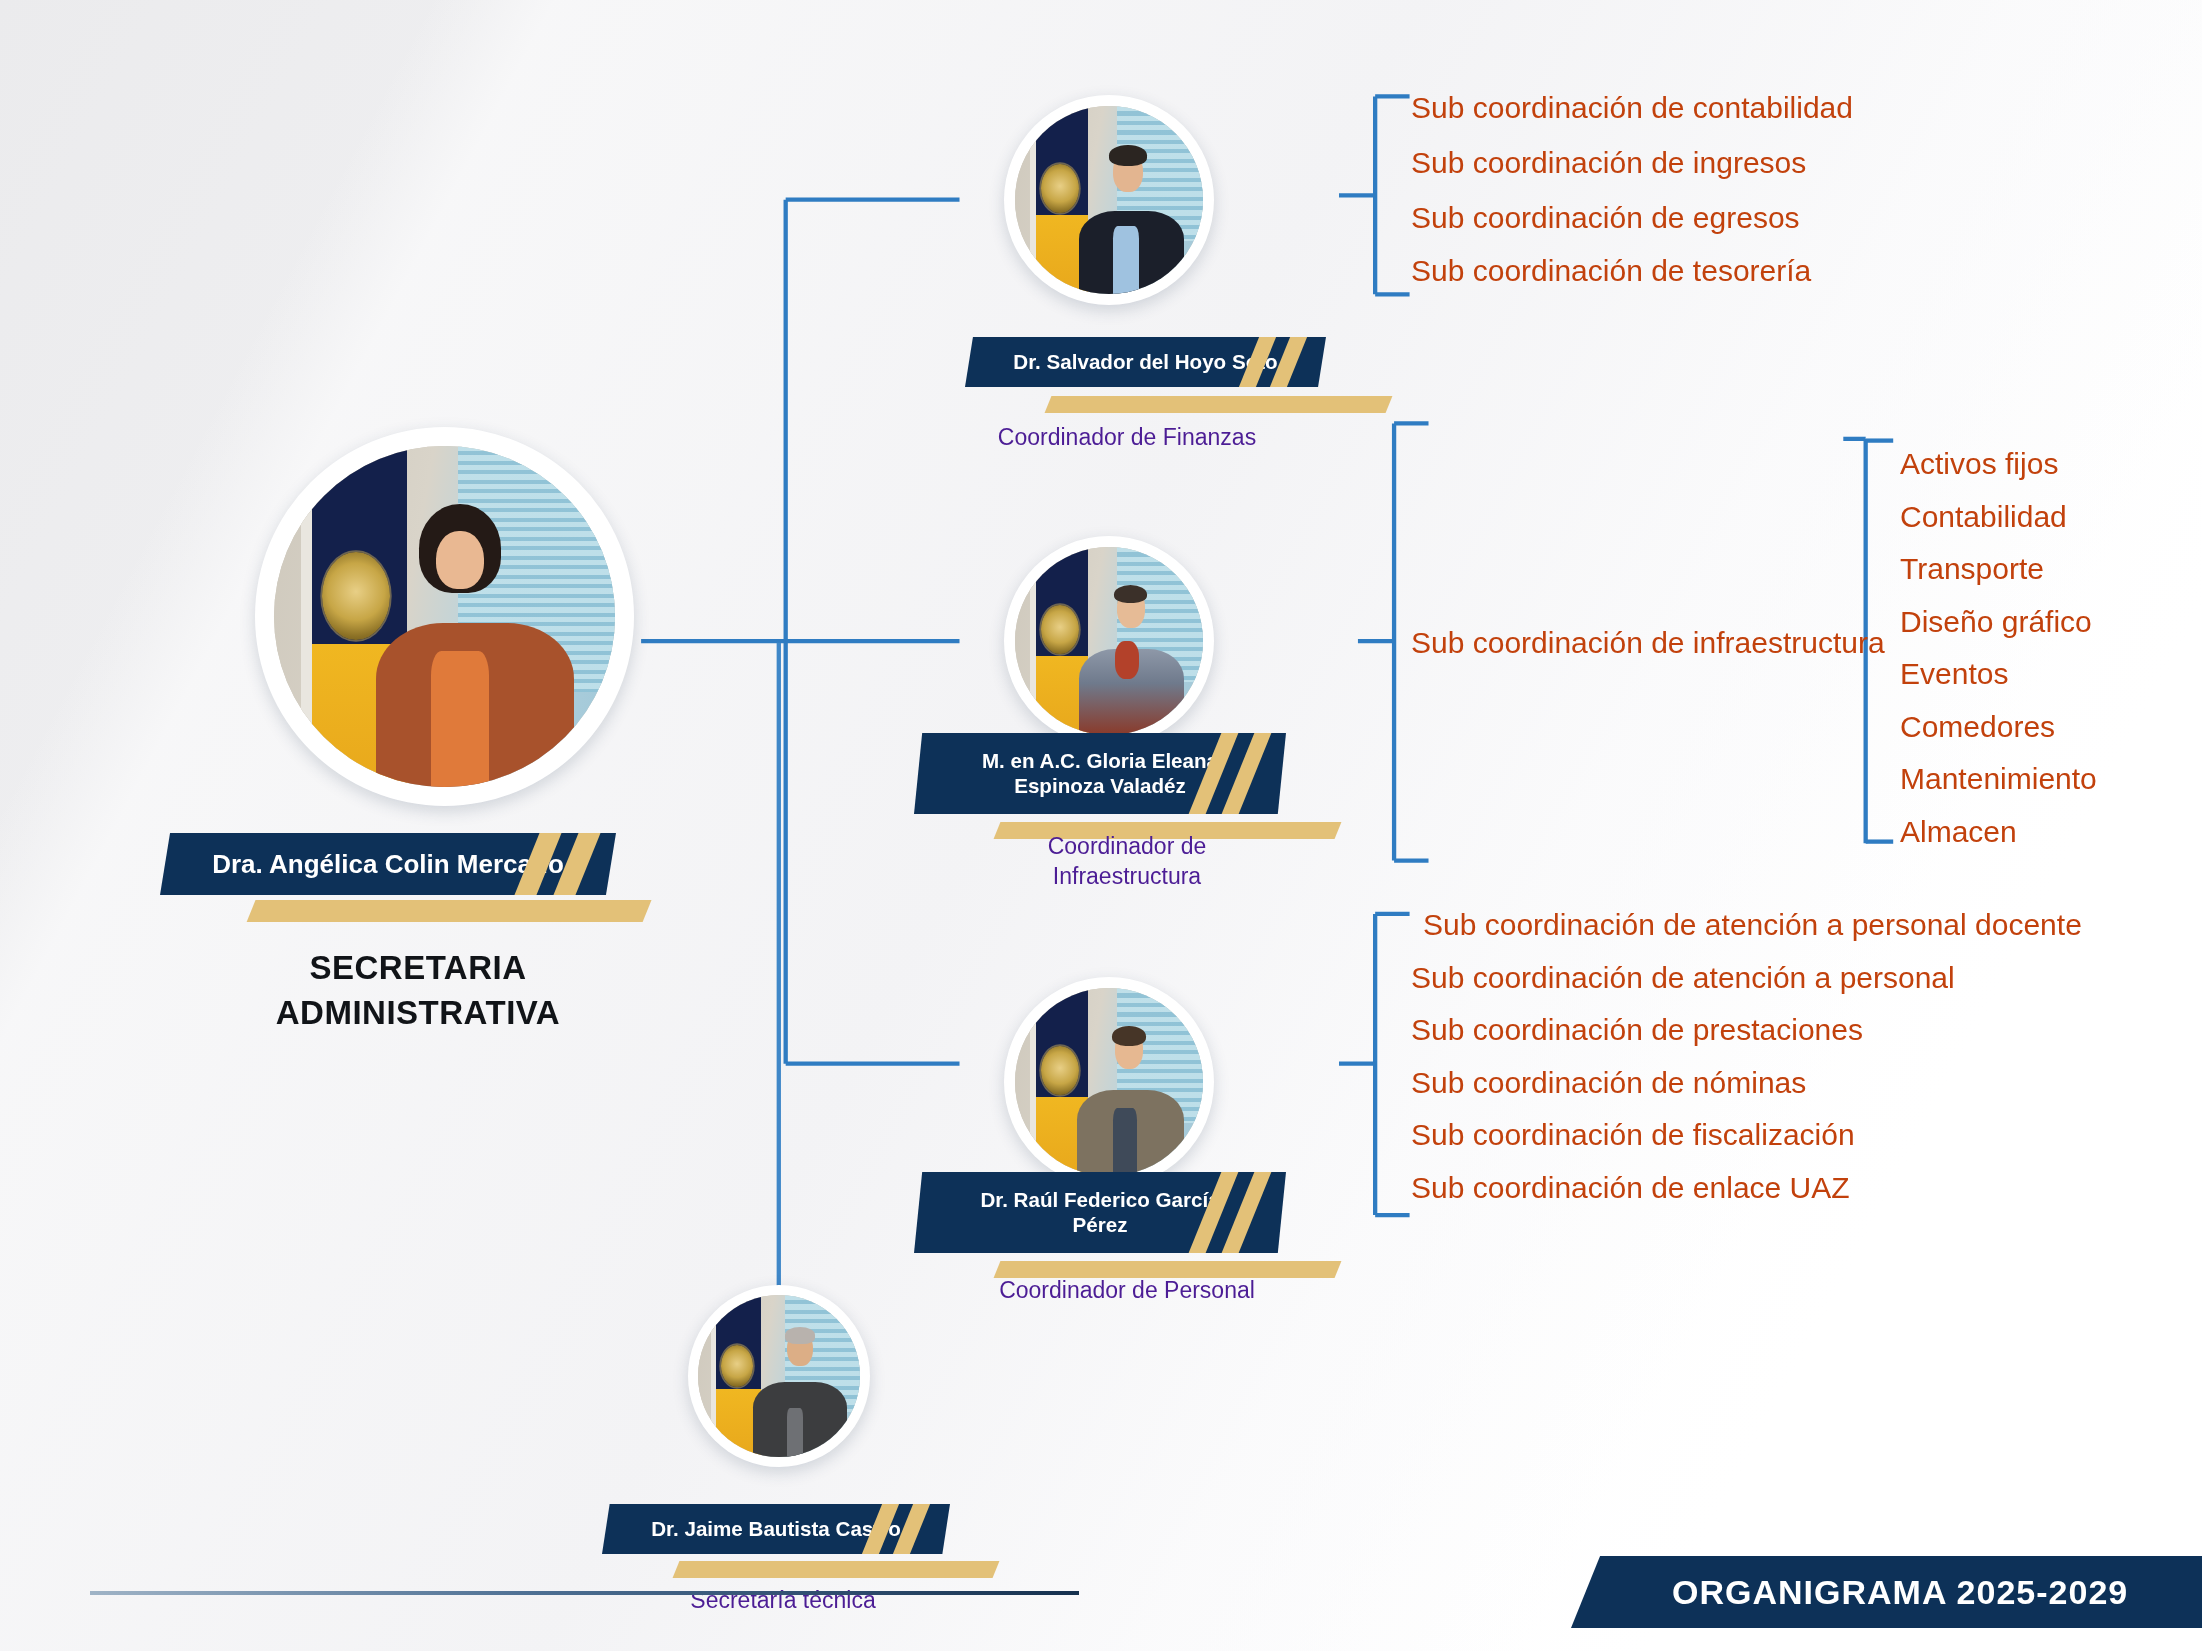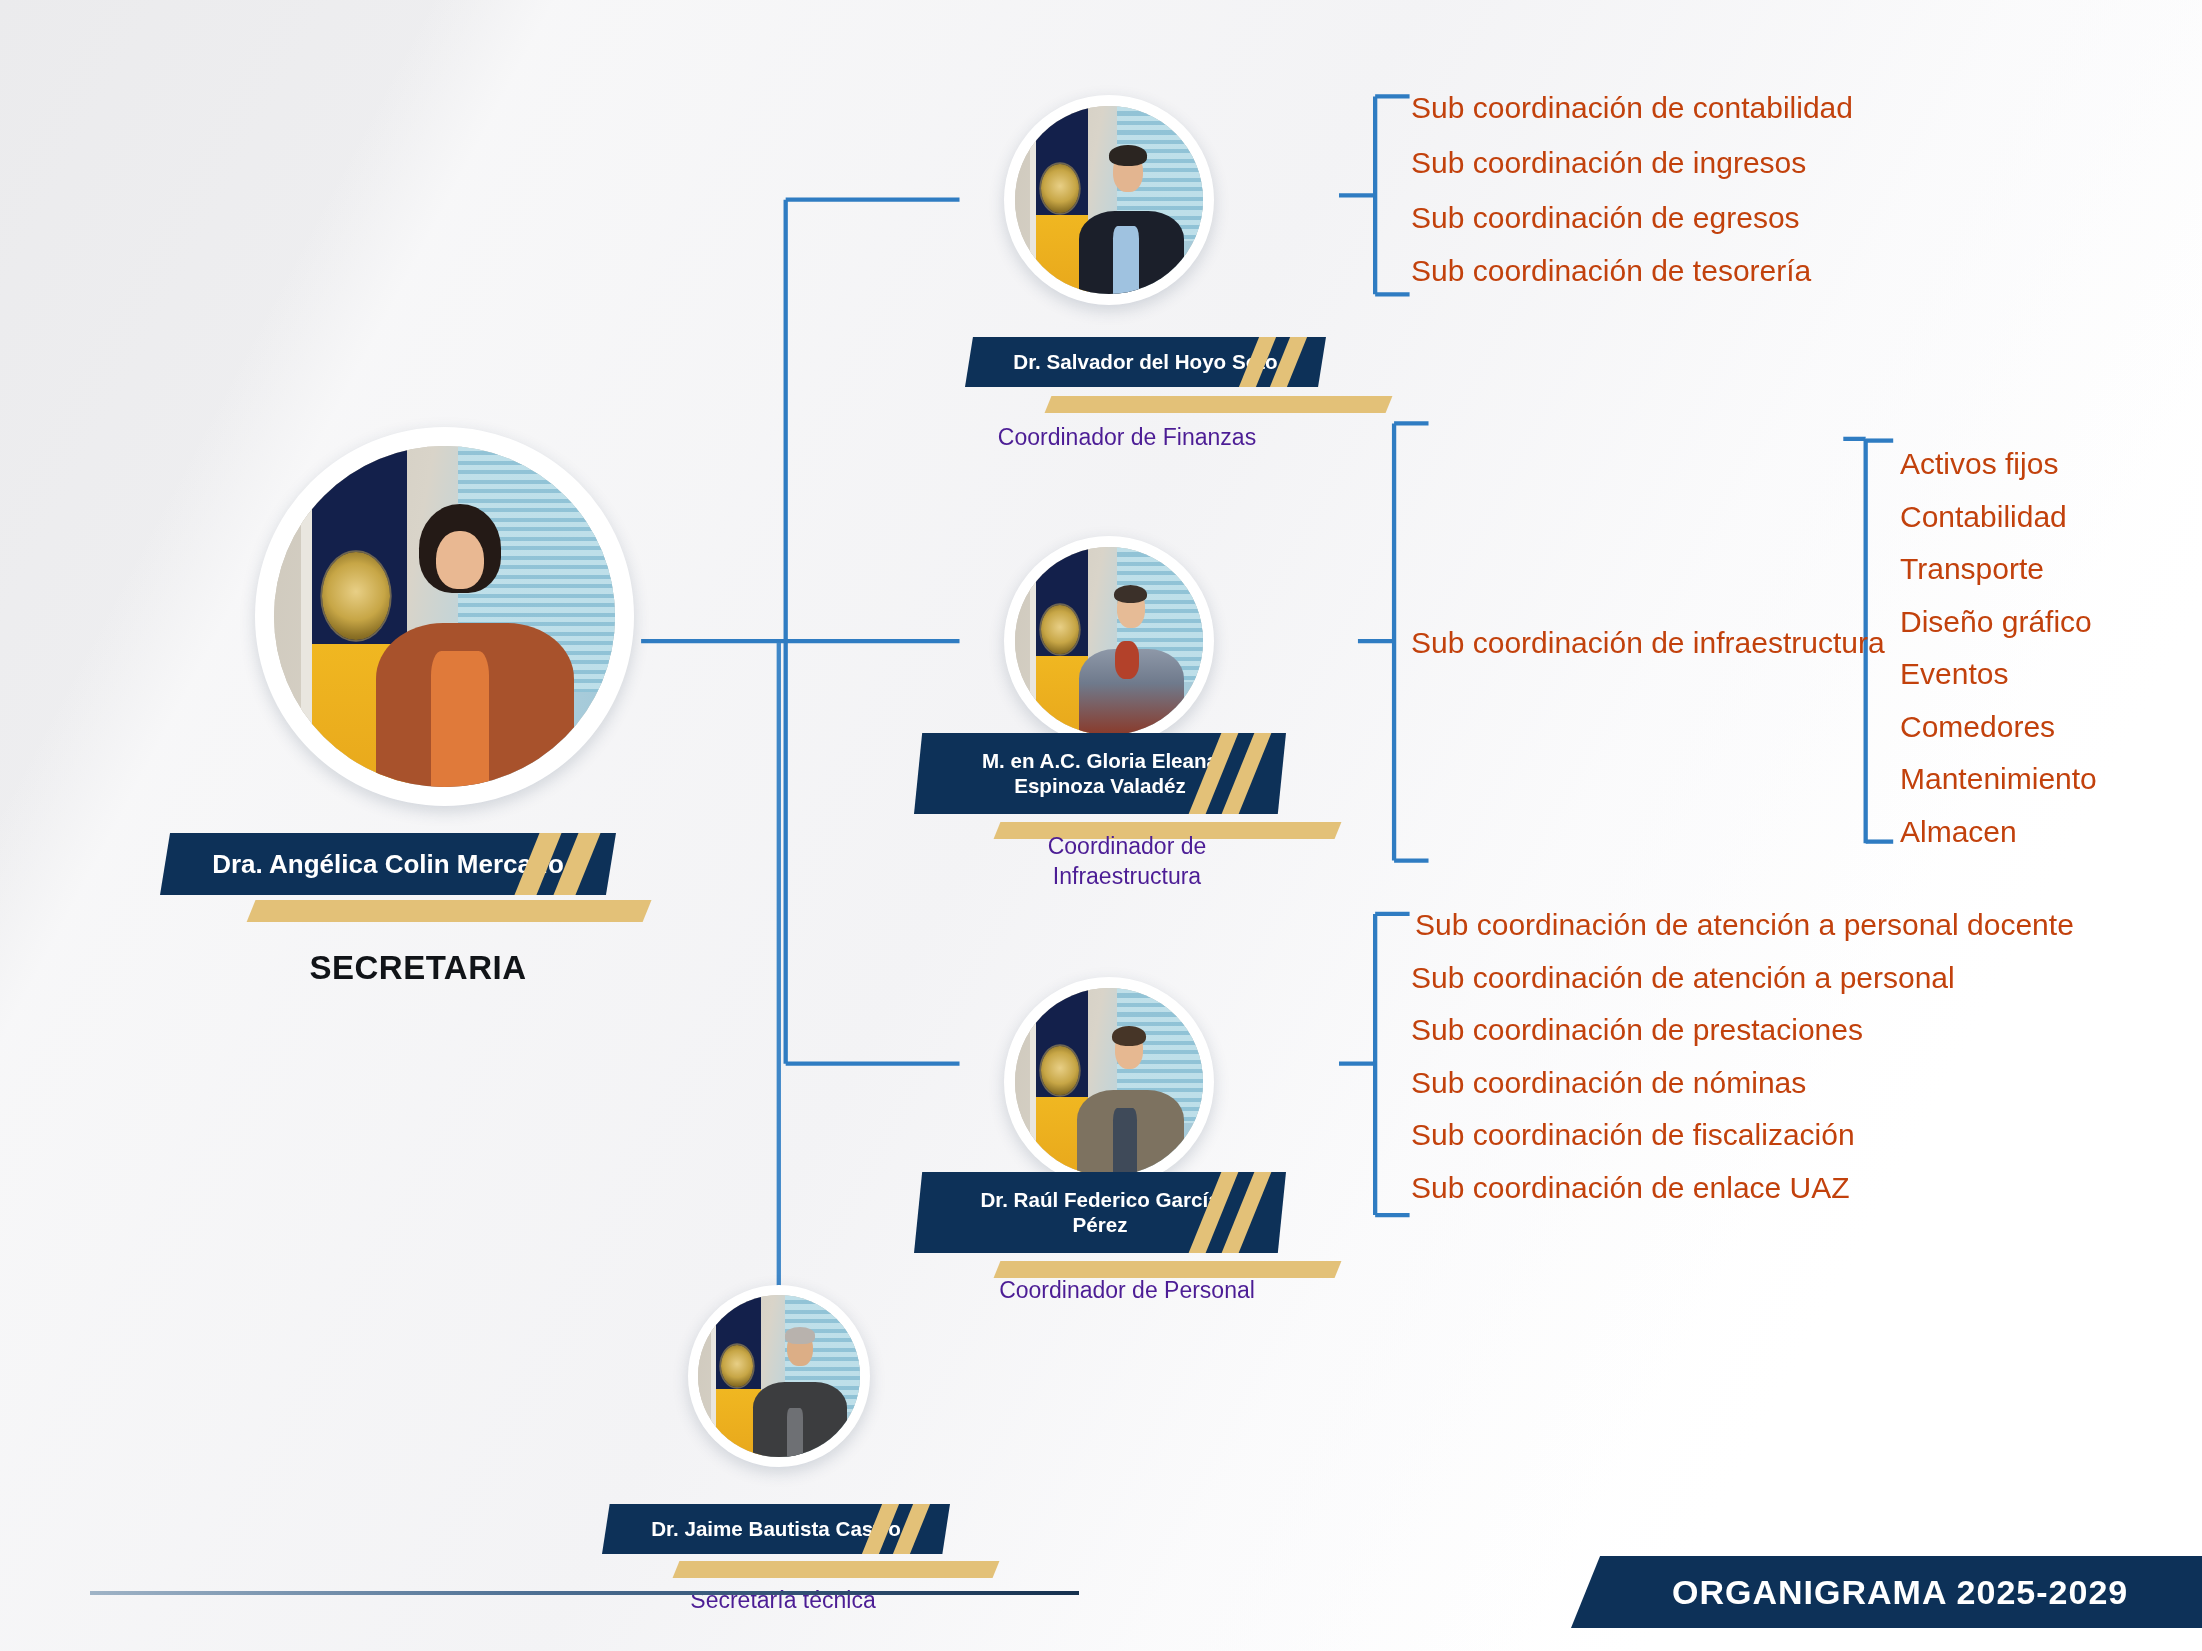--- a/index.html
+++ b/index.html
@@ -184,20 +184,21 @@
   <div class="goldUnder" style="left:91px;top:67px;width:396px;height:22.4px;transform:skewX(-22deg);"></div>
   <div class="plateBar" style="left:0;top:0;width:456px;height:62px;position:absolute;">
     <span style="font-size:26px;">Dra. Angélica Colin Mercado</span>
   </div>
   <div class="goldSlash" style="left:367px;top:0;width:22.4px;height:62px;transform:skewX(-22deg);"></div>
   <div class="goldSlash" style="left:406px;top:0;width:22.4px;height:62px;transform:skewX(-22deg);"></div>
 </div>
 
 <div class="titleBig" style="left:160px;top:946px;width:516px;">
   <div>SECRETARIA</div>
+  <div>ADMINISTRATIVA</div>
 </div>
 
 <div class="node" style="left:1004px;top:95px;">
   <div class="photo" style="width:210px;height:210px;padding:11.2px;box-sizing:border-box;">
     <div class="inner" style="width:188px;height:188px;">
       <div class="pic">
         <div class="room"></div>
         <div class="blinds"></div>
         <div class="flagpole"></div>
         <div class="flag"></div>
@@ -301,21 +302,21 @@
     <span style="font-size:20.6px;">Dr. Raúl Federico García</span>
     <span style="font-size:20.6px;">Pérez</span>
   </div>
   <div class="goldSlash" style="left:291px;top:0;width:17px;height:81px;transform:skewX(-22deg);"></div>
   <div class="goldSlash" style="left:324px;top:0;width:17px;height:81px;transform:skewX(-22deg);"></div>
 </div>
 
 <div class="role" style="left:912px;top:1275px;width:430px;">Coordinador de Personal</div>
 
 <div class="listCol" style="left:1411px;top:900px;">
-  <div class="listItem" style="position:absolute;top:10.3px;left:4px;text-align:center;">Sub coordinación de atención a personal docente</div>
+  <div class="listItem" style="position:absolute;top:10.3px;left:12px;text-align:center;">Sub coordinación de atención a personal docente</div>
   <div class="listItem" style="position:absolute;top:63px;left:0;">Sub coordinación de atención a personal</div>
   <div class="listItem" style="position:absolute;top:115px;left:0;">Sub coordinación de prestaciones</div>
   <div class="listItem" style="position:absolute;top:168px;left:0;">Sub coordinación de nóminas</div>
   <div class="listItem" style="position:absolute;top:220px;left:0;">Sub coordinación de fiscalización</div>
   <div class="listItem" style="position:absolute;top:273px;left:0;">Sub coordinación de enlace UAZ</div>
 </div>
 
 <div class="node" style="left:688px;top:1285px;">
   <div class="photo" style="width:182px;height:182px;padding:10.3px;box-sizing:border-box;">
     <div class="inner" style="width:162px;height:162px;">

